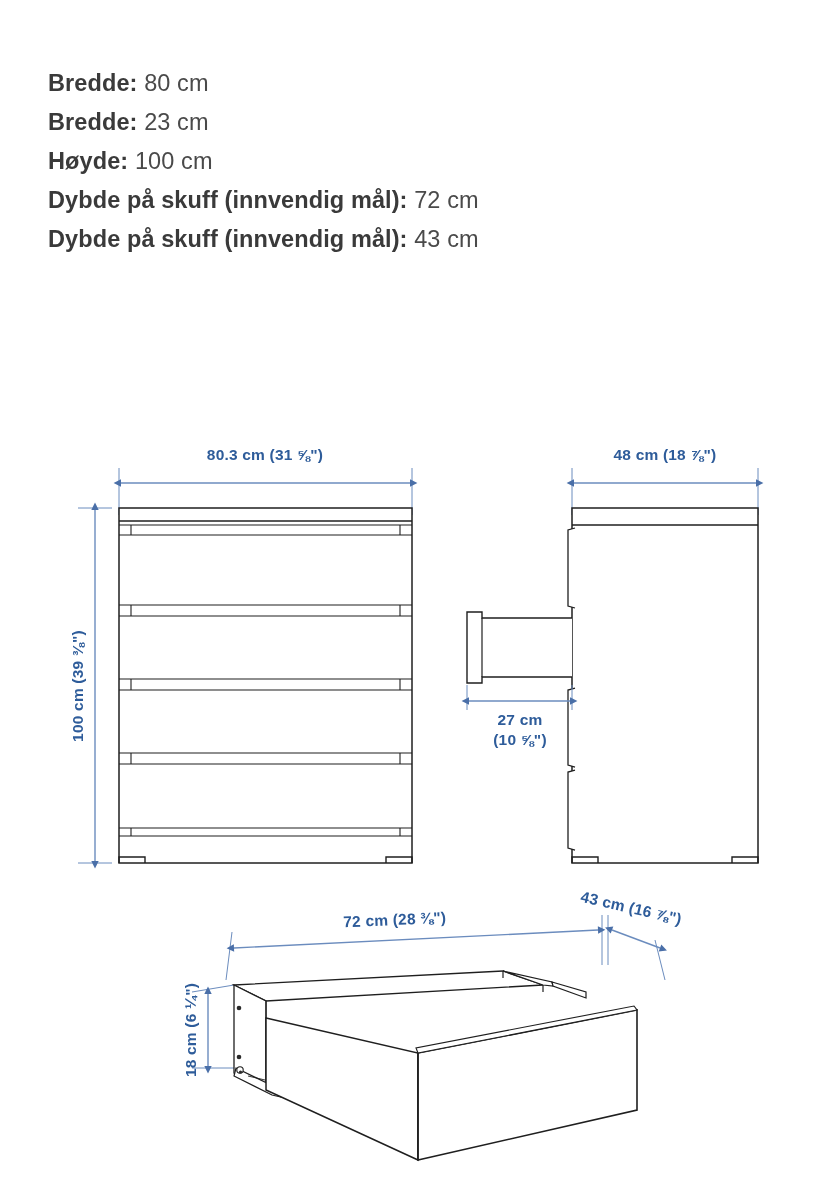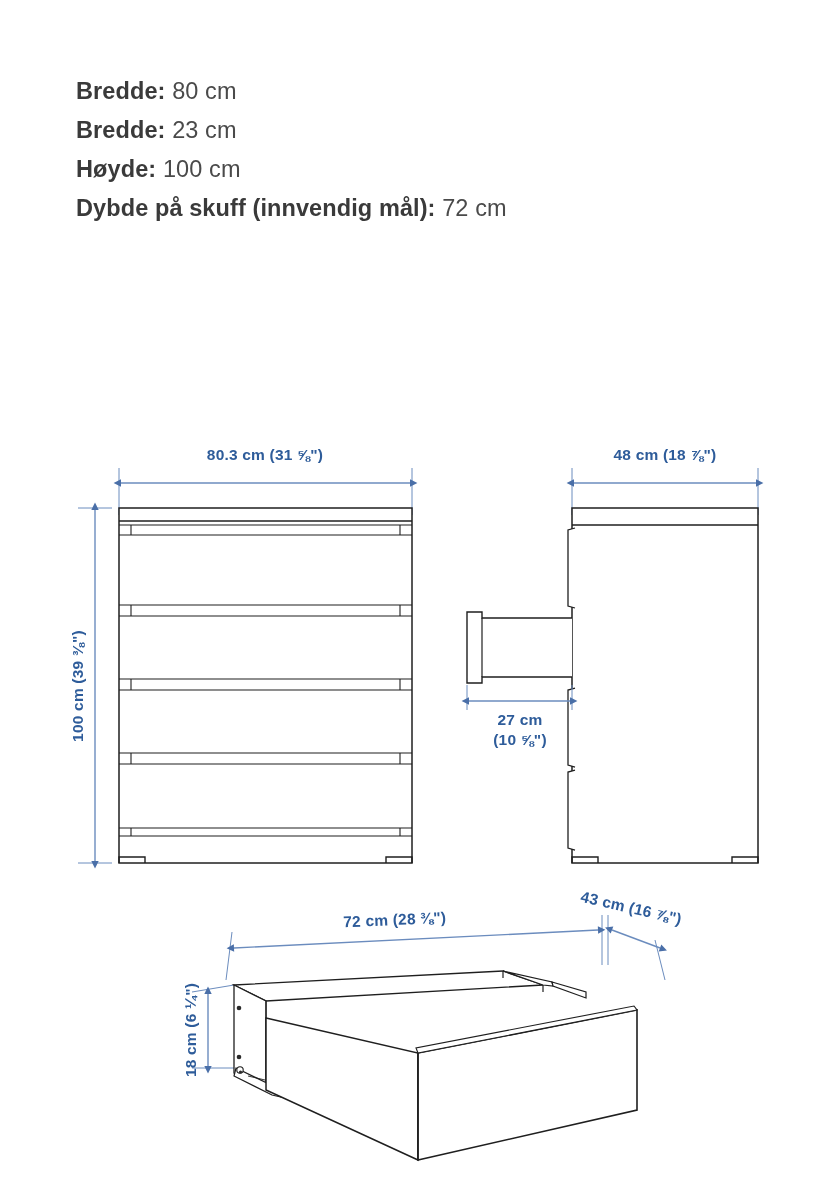--- a/index.html
+++ b/index.html
@@ -14,23 +14,22 @@
     font-family: "Liberation Sans", sans-serif;
     color: #3a3a3a;
     overflow: hidden;
     position: relative;
   }
 
   
   #spec-list {
     position: absolute;
     left: 48px;
-    top: 72px;
+    top: 64px;
     width: 740px;
-    margin-left: 28px;
   }
   .spec-row {
     font-size: 23.5px;
     line-height: 39px;
     color: #3c3c3c;
     white-space: nowrap;
     letter-spacing: 0.1px;
   }
   .spec-label {
     font-weight: bold;
@@ -76,20 +75,24 @@
     <span class="spec-label">Bredde:</span>
     <span class="spec-value">23 cm</span>
   </div>
   <div class="spec-row">
     <span class="spec-label">Høyde:</span>
     <span class="spec-value">100 cm</span>
   </div>
   <div class="spec-row">
     <span class="spec-label">Dybde på skuff (innvendig mål):</span>
     <span class="spec-value">72 cm</span>
+  </div>
+  <div class="spec-row">
+    <span class="spec-label">Dybde på skuff (innvendig mål):</span>
+    <span class="spec-value">43 cm</span>
   </div>
 </div>
 
 <div id="drawing-area">
 <svg id="drawing-svg" viewBox="0 0 828 760" xmlns="http://www.w3.org/2000/svg">
   <defs>
     <marker id="arrL" markerWidth="9" markerHeight="9" refX="8" refY="4.5" orient="auto" markerUnits="userSpaceOnUse">
       <path d="M8,0.8 L8,8.2 L0.6,4.5 Z" fill="#4a6fa8"></path>
     </marker>
     <marker id="arrR" markerWidth="9" markerHeight="9" refX="1" refY="4.5" orient="auto" markerUnits="userSpaceOnUse">

